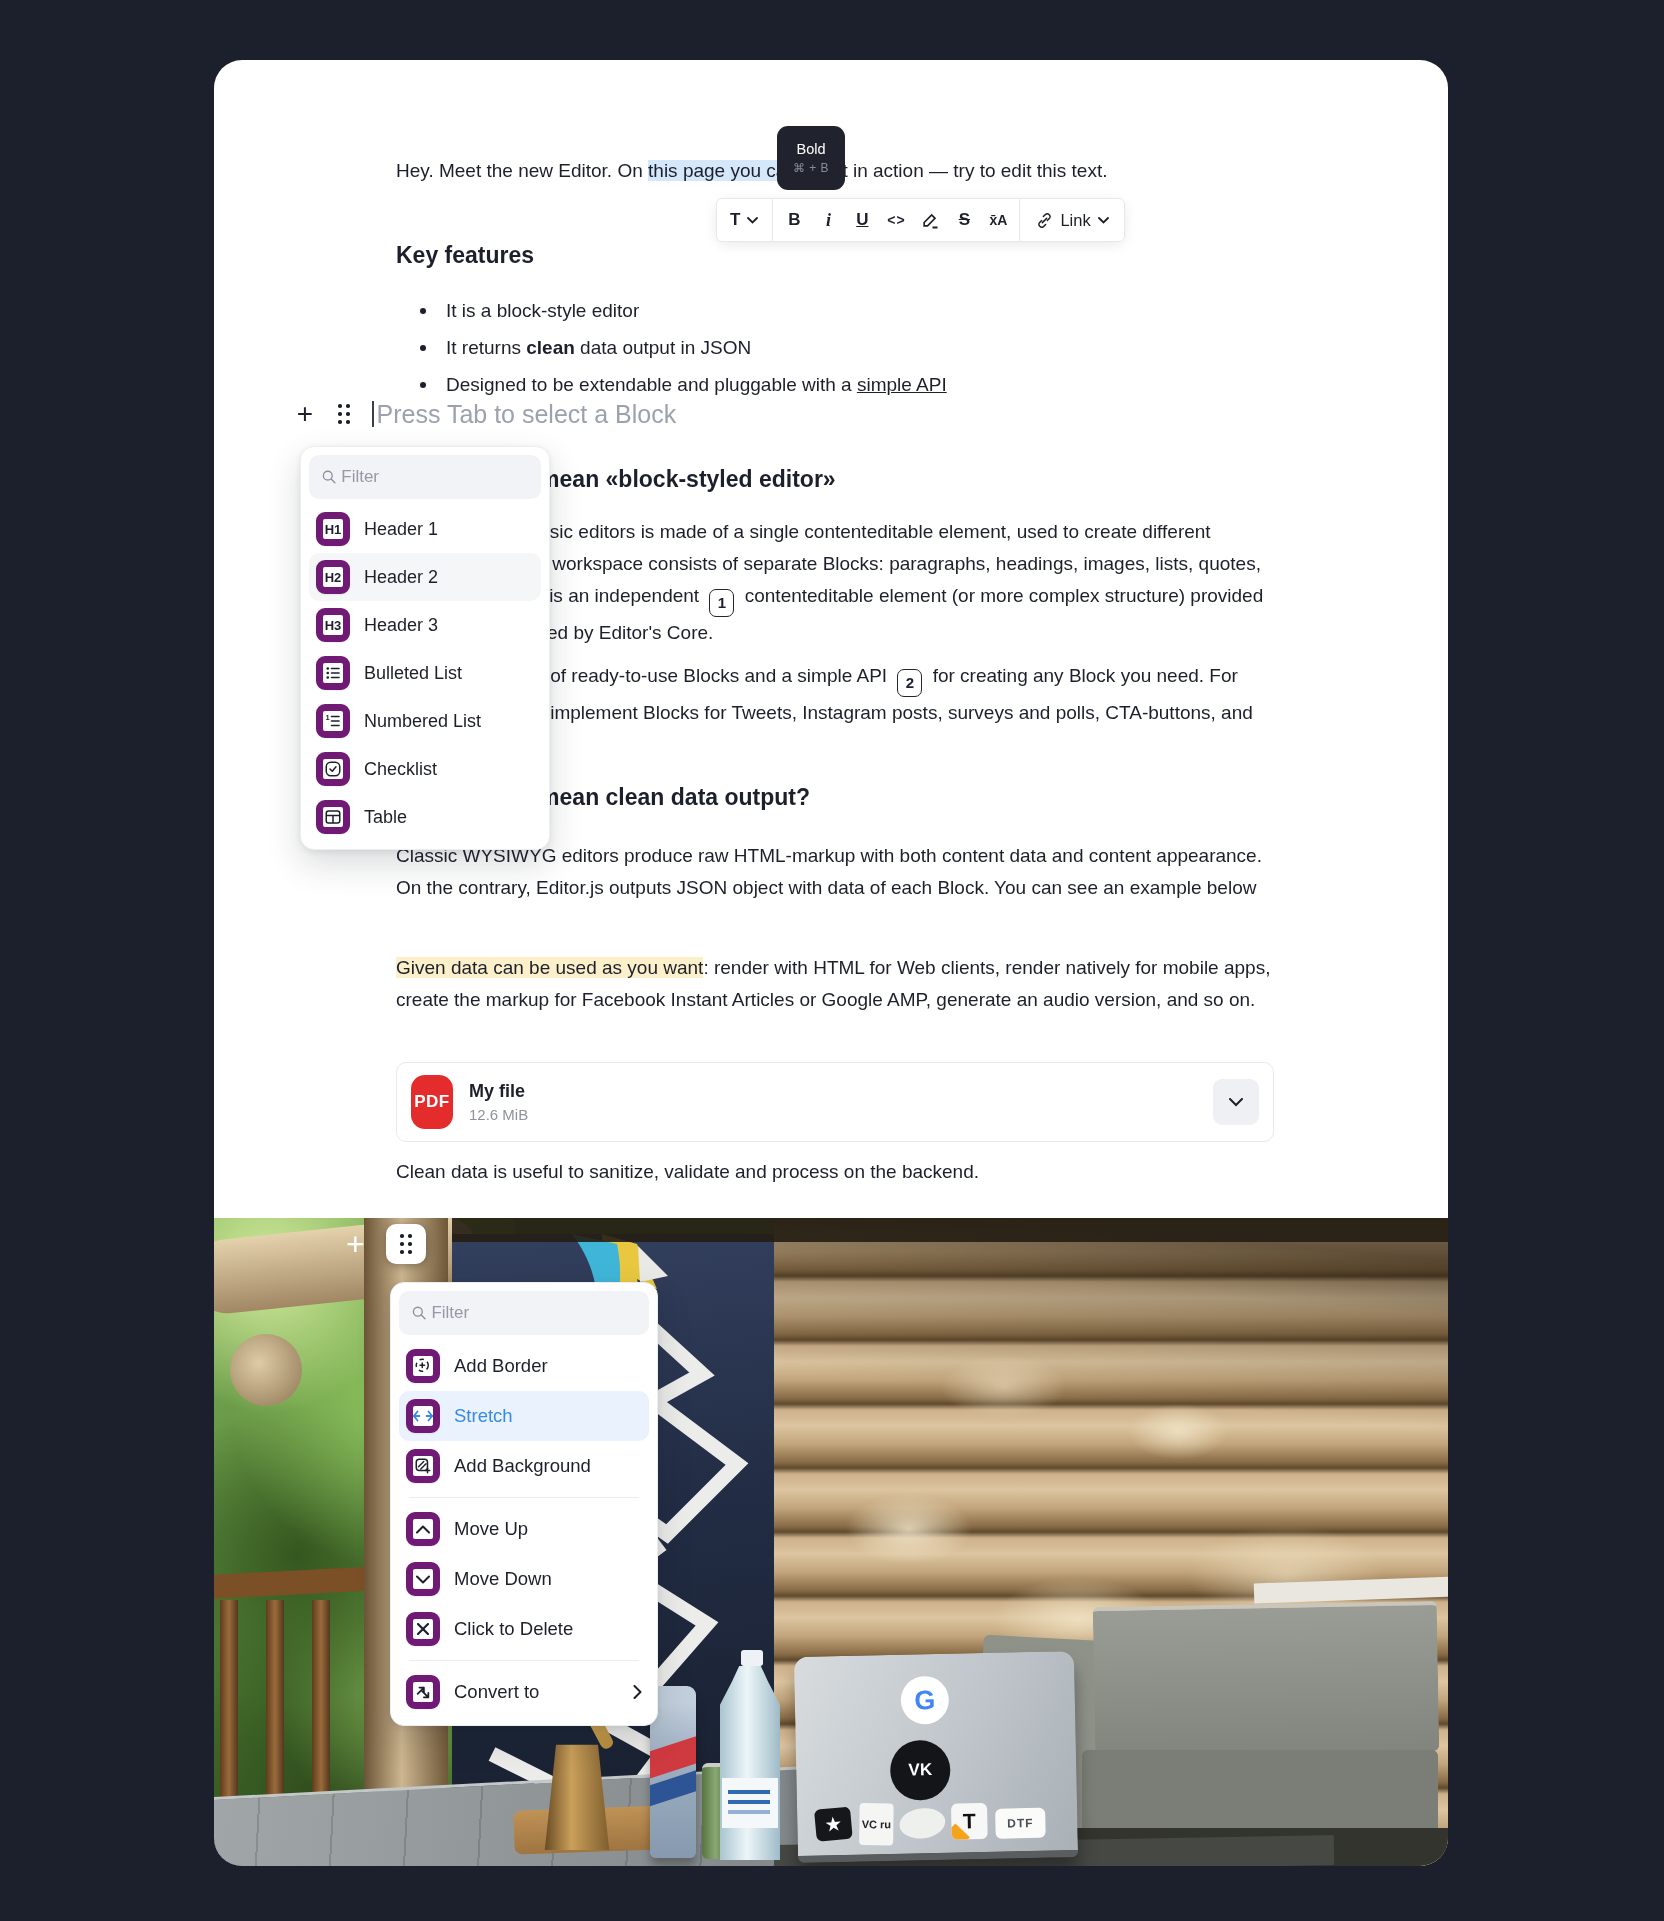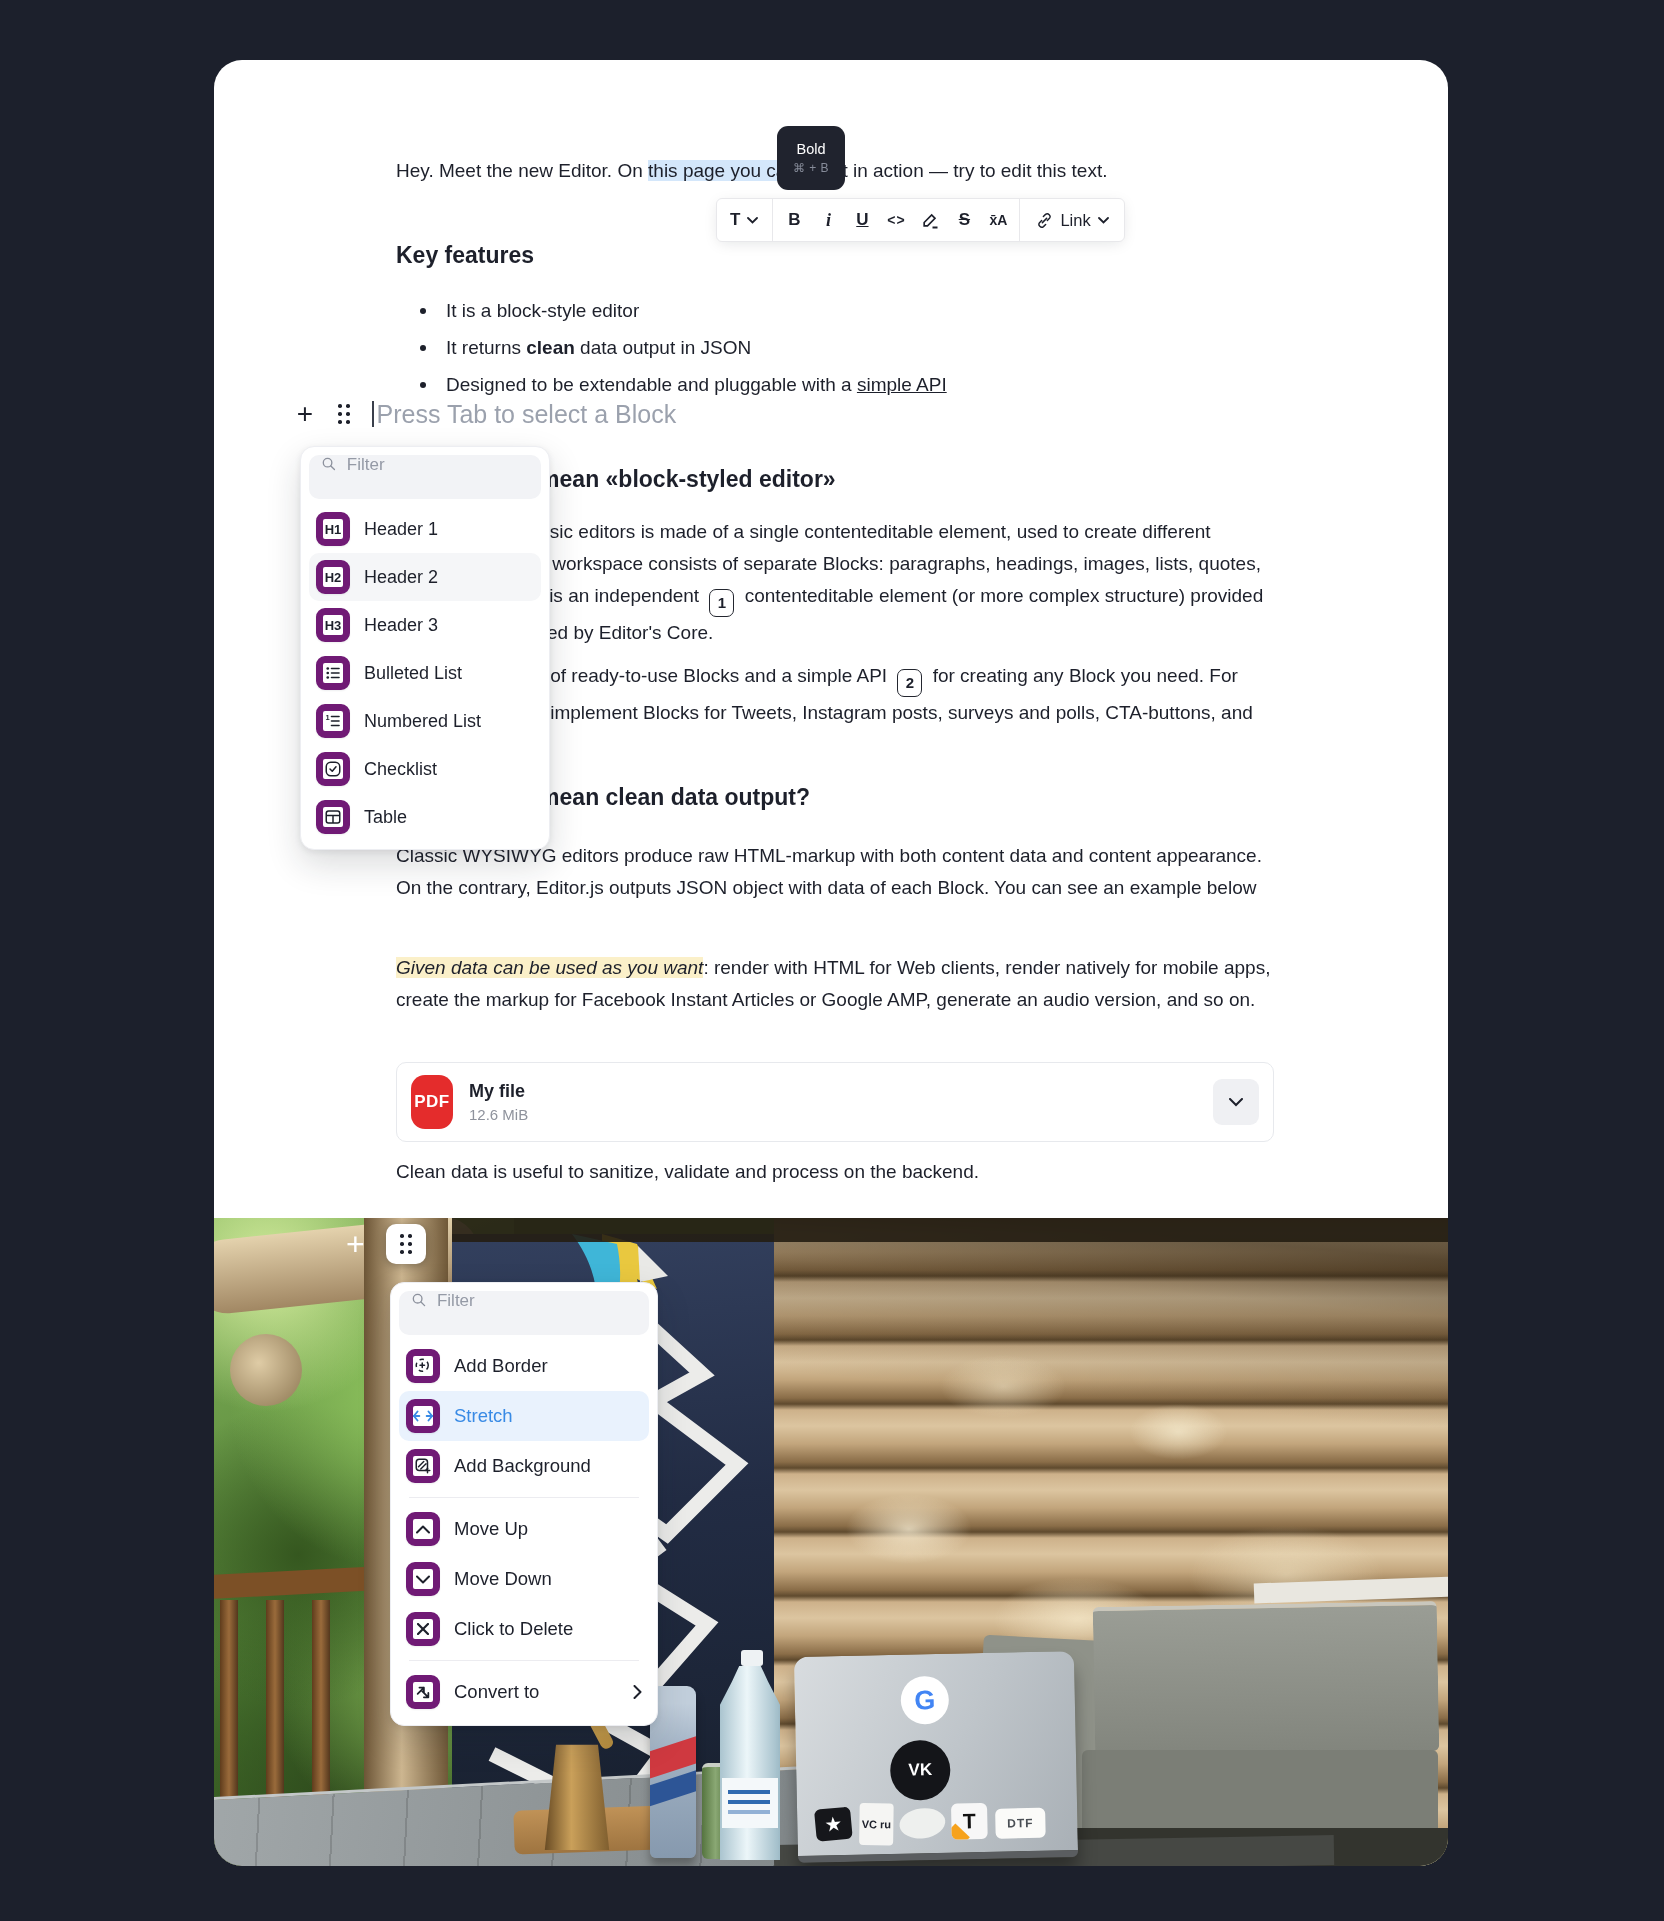--- a/index.html
+++ b/index.html
@@ -43,35 +43,35 @@
   .dots::before { content:""; position:absolute; left:0; top:0; width:3.5px; height:3.5px; border-radius:50%; background:currentColor;
     box-shadow:8px 0 0 currentColor, 0 8px 0 currentColor, 8px 8px 0 currentColor, 0 16px 0 currentColor, 8px 16px 0 currentColor; }
   .br-dots { margin-left:18px; }
   .br-caret { width:1.5px; height:26px; background:#3a3f4b; margin-left:22px; }
   .br-ph { margin-left:3px; font-size:25px; color:#9ba1ad; }
 
   
   .menu { position:absolute; background:#fff; border:1px solid #edeef2; border-radius:14px; box-shadow:0 14px 34px rgba(23,28,40,.16), 0 2px 6px rgba(23,28,40,.08); padding:8px; }
   .menu1 { left:86px; top:386px; width:250px; z-index:40; }
   .menu2 { left:176px; top:1222px; width:268px; z-index:60; }
-  .filter { height:44px; background:#f2f3f6; border-radius:10px; display:flex; align-items:flex-start; padding:0 12px; gap:10px; margin-bottom:6px; }
+  .filter { height:44px; background:#f2f3f6; border-radius:10px; display:flex; align-items:center; padding:0 12px; gap:4px; margin-bottom:6px; }
   .filter input { border:none; background:transparent; outline:none; font-size:17px; color:#1d202b; width:100%; font-family:inherit; }
   .filter input::placeholder { color:#959aa6; }
   .mi { height:48px; display:flex; align-items:center; gap:14px; padding:0 7px; border-radius:10px; font-size:18px; }
   .menu2 .mi { height:50px; font-size:18.5px; }
   .ibox { width:34px; height:34px; border-radius:9px; background:#fff; border:7px solid #701a75; box-shadow:0 1px 2px rgba(20,25,40,.07); display:flex; align-items:center; justify-content:center; font-weight:700; font-size:13px; flex:none; color:#1d202b; }
   .mi.hover { background:#f5f6f8; }
   .mi.active { background:#e9f2fd; color:#388ae5; }
   .mdiv { height:1px; background:#ececf0; margin:6px 10px; }
   .mi .spacer { flex:1; }
 
   .kbd { display:inline-flex; align-items:center; justify-content:center; min-width:25px; height:28px; border:1.8px solid #23262f; border-radius:7px; font-size:15px; font-weight:600; margin:0 5px; vertical-align:-6px; background:#fff; }
 
   .para { position:absolute; left:182px; width:880px; font-size:19px; line-height:32px; z-index:3; }
-  .hl { background:#fbf0c9;font-style:italic; }
+  .hl { background:#fbf0c9; }
   .ulink { text-decoration:underline; }
 
   
   .pdf { position:absolute; left:182px; top:1002px; width:878px; height:80px; border:1px solid #e7e9ed; border-radius:10px; display:flex; align-items:center; padding:0 14px; gap:16px; z-index:3; }
   .pdf-badge { width:42px; height:54px; background:#e42c2c; border-radius:14px; color:#fff; font-weight:700; font-size:17px; display:flex; align-items:center; justify-content:center; letter-spacing:.5px; }
   .pdf-title { font-size:18px; font-weight:600; }
   .pdf-size { font-size:15px; color:#8e929c; margin-top:4px; }
   .pdf-expand { margin-left:auto; width:46px; height:46px; background:#eff0f3; border-radius:9px; display:flex; align-items:center; justify-content:center; border:none; }
 
   

